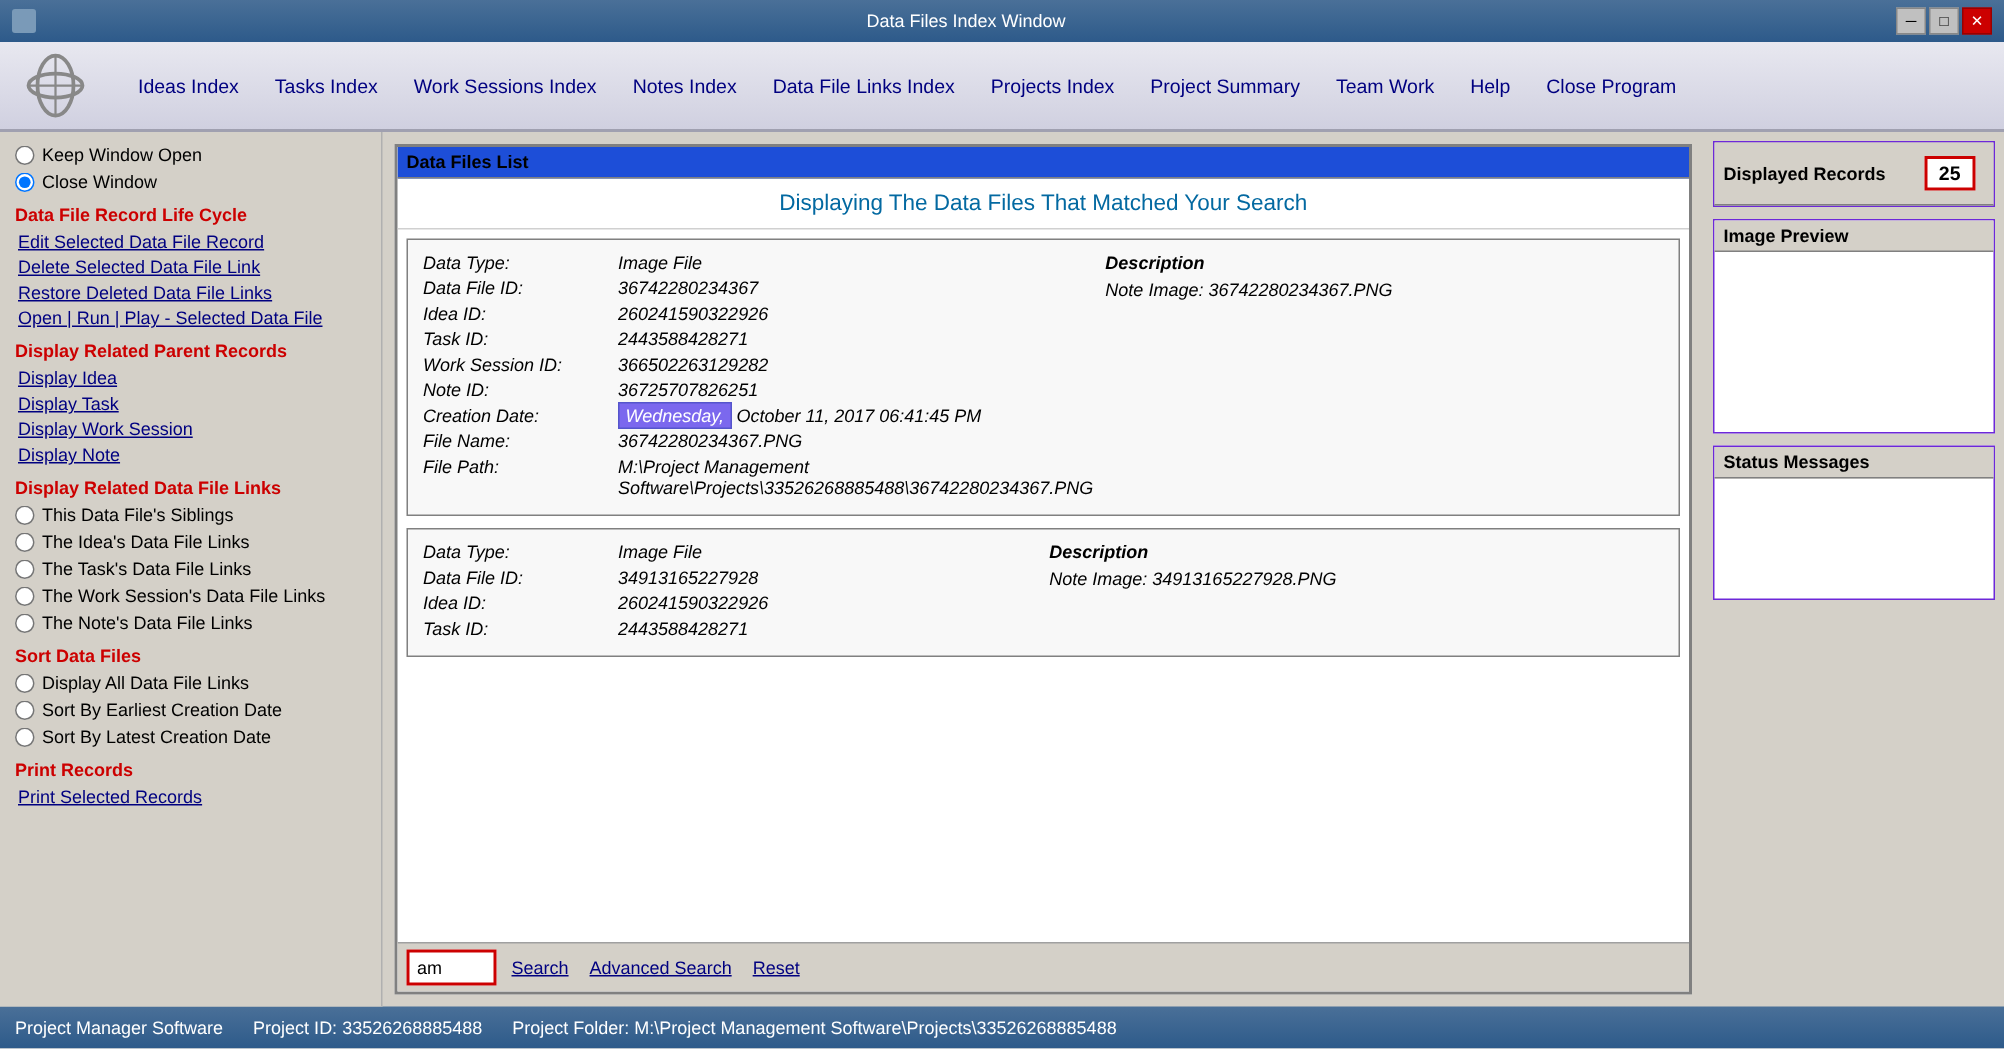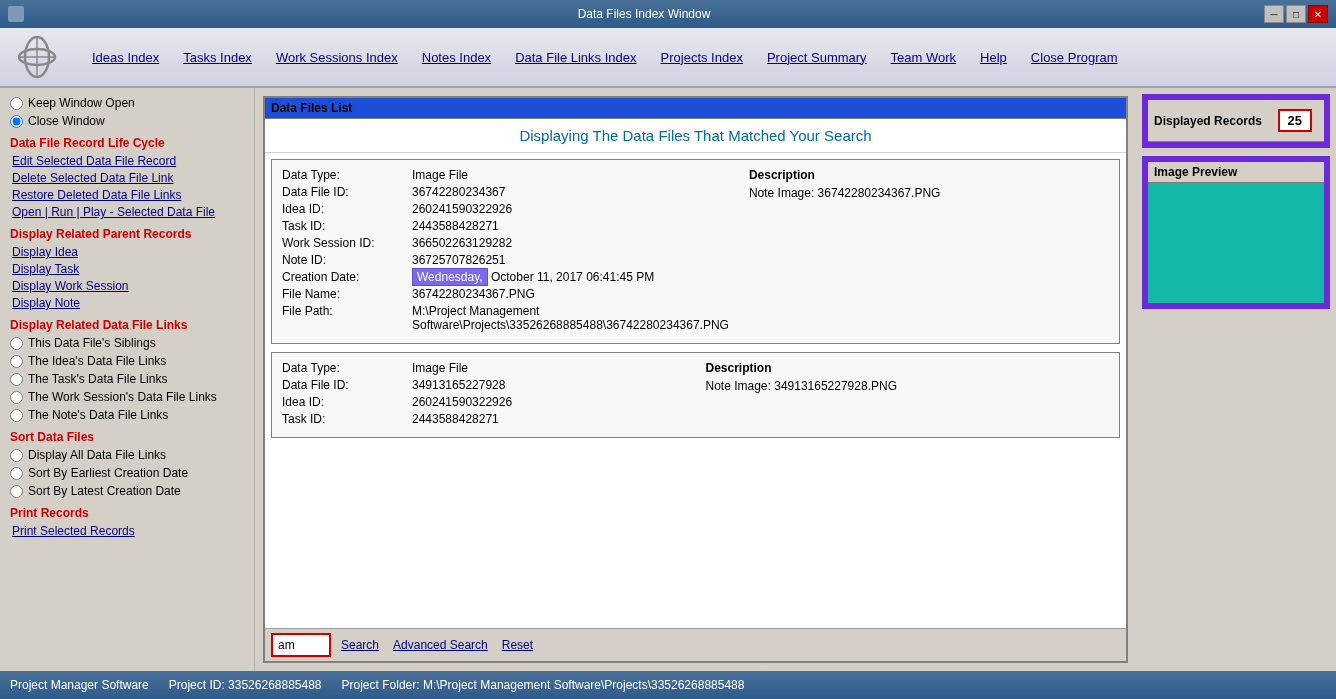--- a/index.html
+++ b/index.html
@@ -35,21 +35,21 @@
       padding: 0 10px;
       border-bottom: 2px solid #a0a0b0;
       gap: 0;
     }
     .menu-logo {
       width: 55px; height: 55px; margin-right: 15px;
       display: flex; align-items: center; justify-content: center;
     }
     .menu-nav { display: flex; gap: 0; flex: 1; }
     .menu-item {
-      color: #000080; text-decoration: underline; cursor: pointer;
+      color: #000080; cursor: pointer;
       padding: 4px 12px; font-size: 13px; white-space: nowrap; text-align: right;
     }
 
     
     .main-layout {
       display: flex;
       height: calc(699px - 28px - 60px - 28px);
       background: #d4d0c8;
     }
 
@@ -119,21 +119,22 @@
 
     
     .record-card {
       border: 1px solid #808080;
       margin-bottom: 8px;
       padding: 8px 10px;
       background: #f8f8f8;
     }
     .record-card-inner {
       display: flex;
-      gap: 20px;
+      gap: 8px;
+      font-style: italic;
     }
     .record-fields { flex: 1; }
     .record-description { flex: 1; }
     .desc-title { font-weight: bold; margin-bottom: 4px; color: #000; }
     .field-row {
       display: flex;
       margin-bottom: 3px;
       align-items: flex-start;
     }
     .field-label {
@@ -168,22 +169,22 @@
     
     .right-panel {
       width: 200px;
       flex-shrink: 0;
       padding: 6px;
       display: flex;
       flex-direction: column;
       gap: 8px;
     }
     .right-section {
-      border: 6px solid #6d28d9;
-      background: #14b8a6;
+      border: 1px solid #6d28d9;
+      background: #ffffff;
     }
     .right-section-header {
       background: #d4d0c8;
       padding: 3px 6px;
       font-weight: bold;
       font-size: 12px;
       border-bottom: 1px solid #808080;
       display: flex;
       align-items: center;
       justify-content: space-between;
@@ -427,20 +428,26 @@
         <span>Displayed Records</span>
         <span class="displayed-count">25</span>
       </div>
     </div>
     <div class="right-section">
       <div class="right-section-header">
         <span>Image Preview</span>
       </div>
       <div class="right-section-body image-preview-body"></div>
     </div>
+    <div class="right-section">
+      <div class="right-section-header">
+        <span>Status Messages</span>
+      </div>
+      <div class="right-section-body status-messages-body"></div>
+    </div>
   </div>
 
 </div>
 
 <div class="status-bar">
   <span class="status-item">Project Manager Software</span>
   <span class="status-item">
     <span>Project ID:</span>
     <span>33526268885488</span>
   </span>

